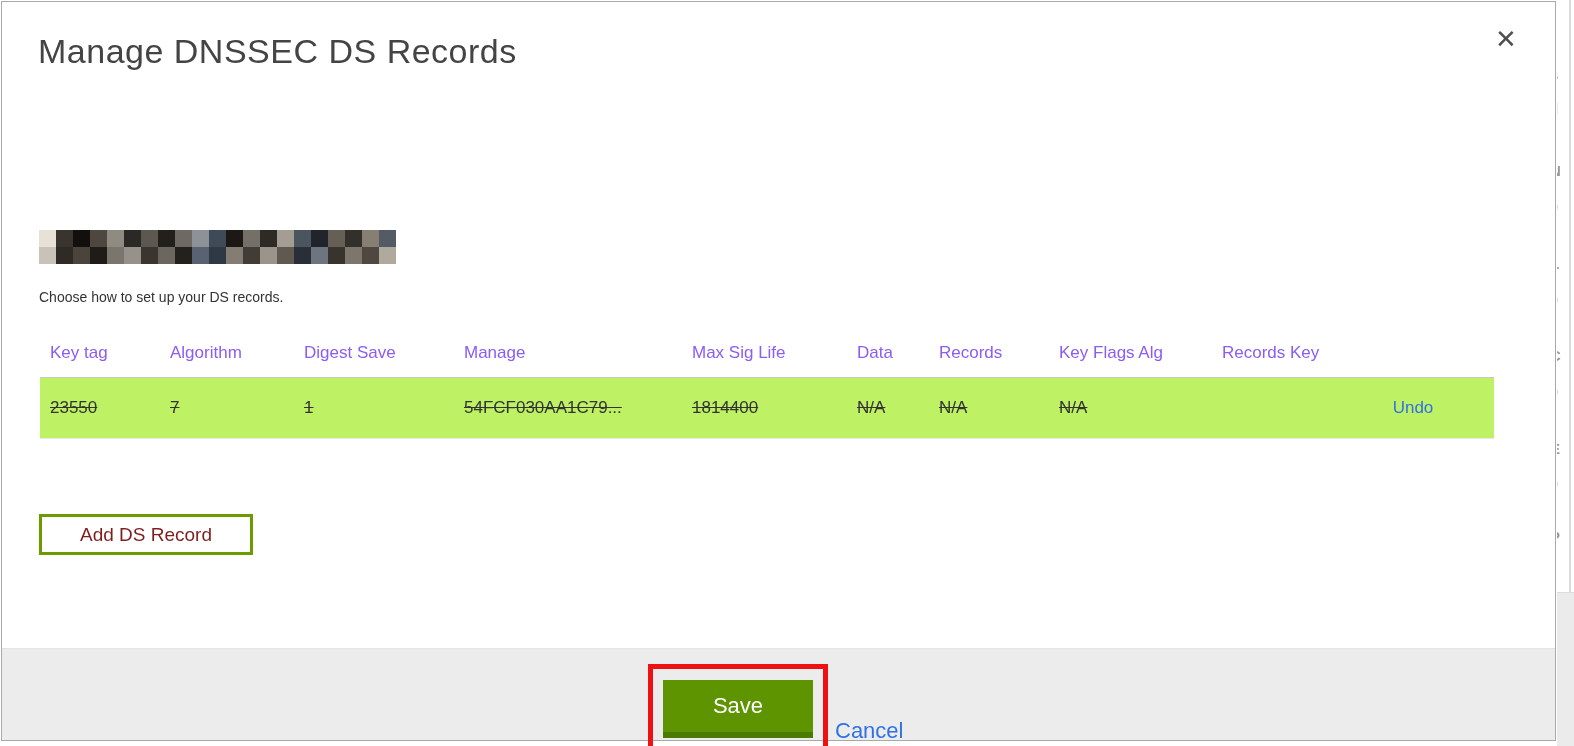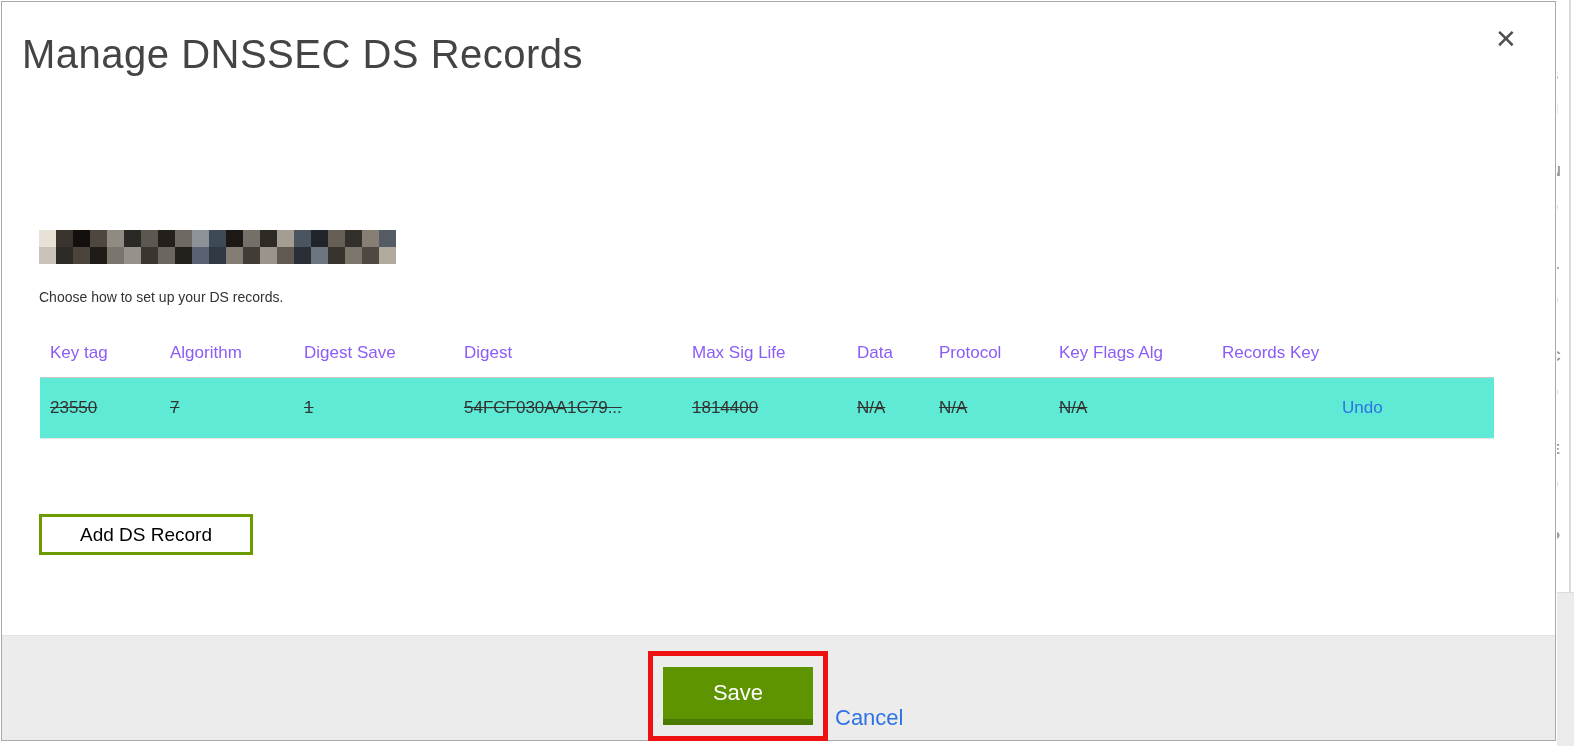--- a/index.html
+++ b/index.html
@@ -8,22 +8,22 @@
     position:relative; background:#fff; overflow:hidden;
     font-family:"Liberation Sans","DejaVu Sans",sans-serif; color:#333;
   }
 
   
   .modal {
     position:absolute; left:1px; top:1px; width:1555px; height:740px;
     background:#fff; border:1px solid #a9a9a9;
   }
   .modal-title {
-    position:absolute; left:20px; top:30px;
-    font-size:40px; font-weight:300; color:#444; letter-spacing:.5px;text-align:center;
+    position:absolute; left:36px; top:30px;
+    font-size:34px; font-weight:300; color:#444; letter-spacing:.5px;text-align:center;
   }
   .close-x {
     position:absolute; right:34px; top:22px; width:30px; height:30px;
     font-size:26px; font-weight:bold; color:#4f4f4f; text-align:center;
     line-height:30px; cursor:pointer;
   }
 
   
   .redacted {
     position:absolute; left:37px; top:228px; width:17px; height:17px;
@@ -47,36 +47,36 @@
   }
 
   
   .table-wrap { position:absolute; left:38px; top:328px; width:1454px; }
   table { width:100%; border-collapse:collapse; table-layout:fixed; font-size:17px; }
   thead th {
     text-align:left; font-weight:normal; color:#8b5cf6;
     padding:13px 10px 14px 10px;
   }
   tbody { border-top:1px solid #c8c8c8; border-bottom:1px solid #c8c8c8; }
-  tbody tr.row-odd { background:#5eead4; border-bottom:1px solid #e8e8e8; }
+  tbody tr.row-odd { background:#bef264; border-bottom:1px solid #e8e8e8; }
   tbody td { padding:20px 10px; color:#333; }
   .struck { text-decoration:line-through; }
-  td.action-cell { text-align:left; }
+  td.action-cell { text-align:center; }
   a.link { color:#2f72e3; text-decoration:none; cursor:pointer; }
 
   
   .add-btn {
     position:absolute; left:37px; top:512px; width:214px; height:41px;
-    background:#fff; border:3px solid #6b9b00; color:#000000;
+    background:#fff; border:3px solid #6b9b00; color:#7f1d1d;
     font-size:19px; font-family:inherit; cursor:pointer;
   }
 
   
   .footer {
-    position:absolute; left:0; bottom:0; width:100%; height:105px;
+    position:absolute; left:0; bottom:0; width:100%; height:92px;
     background:#ececec; border-top:1px solid #e3e3e3;
   }
   .red-box {
     position:absolute; left:646px; top:15px;
     border:5px solid #ee1111; padding:11px 10px;
   }
   .save-btn {
     display:flex; align-items:center; justify-content:center;
     width:150px; height:58px; background:#5d9400;
     border:none; border-bottom:6px solid #4a7a00;
@@ -125,24 +125,24 @@
         <col style="width:120px">
           <col style="width:163px">
           <col style="width:120px">
         <col style="width:162px">
       </colgroup>
       <thead>
         <tr>
           <th>Key tag</th>
           <th>Algorithm</th>
           <th>Digest Save</th>
-          <th>Digest</th>
+          <th>Manage</th>
           <th>Max Sig Life</th>
           <th>Data</th>
-          <th>Protocol</th>
+          <th>Records</th>
           <th>Key Flags Alg</th>
           <th>Records Key</th>
           <th></th>
         </tr>
       </thead>
       <tbody>
         <tr class="row-odd">
           <td class="struck">23550</td>
           <td class="struck">7</td>
           <td class="struck">1</td>

